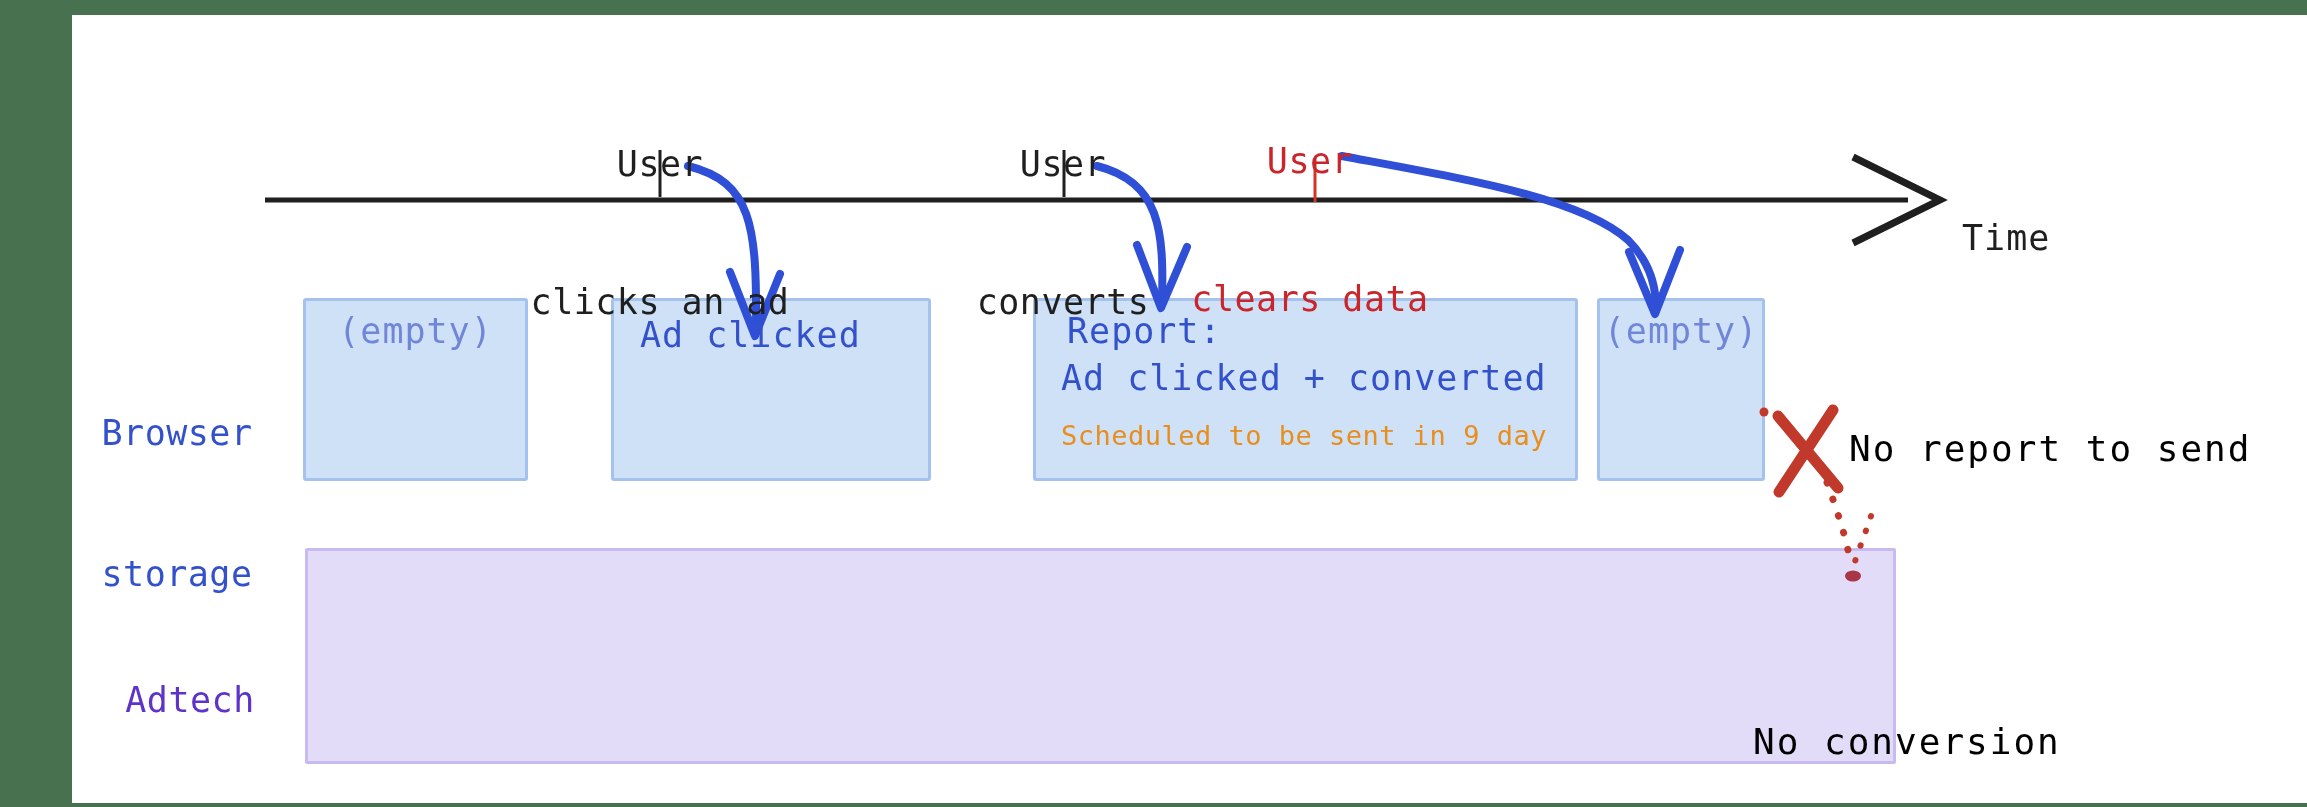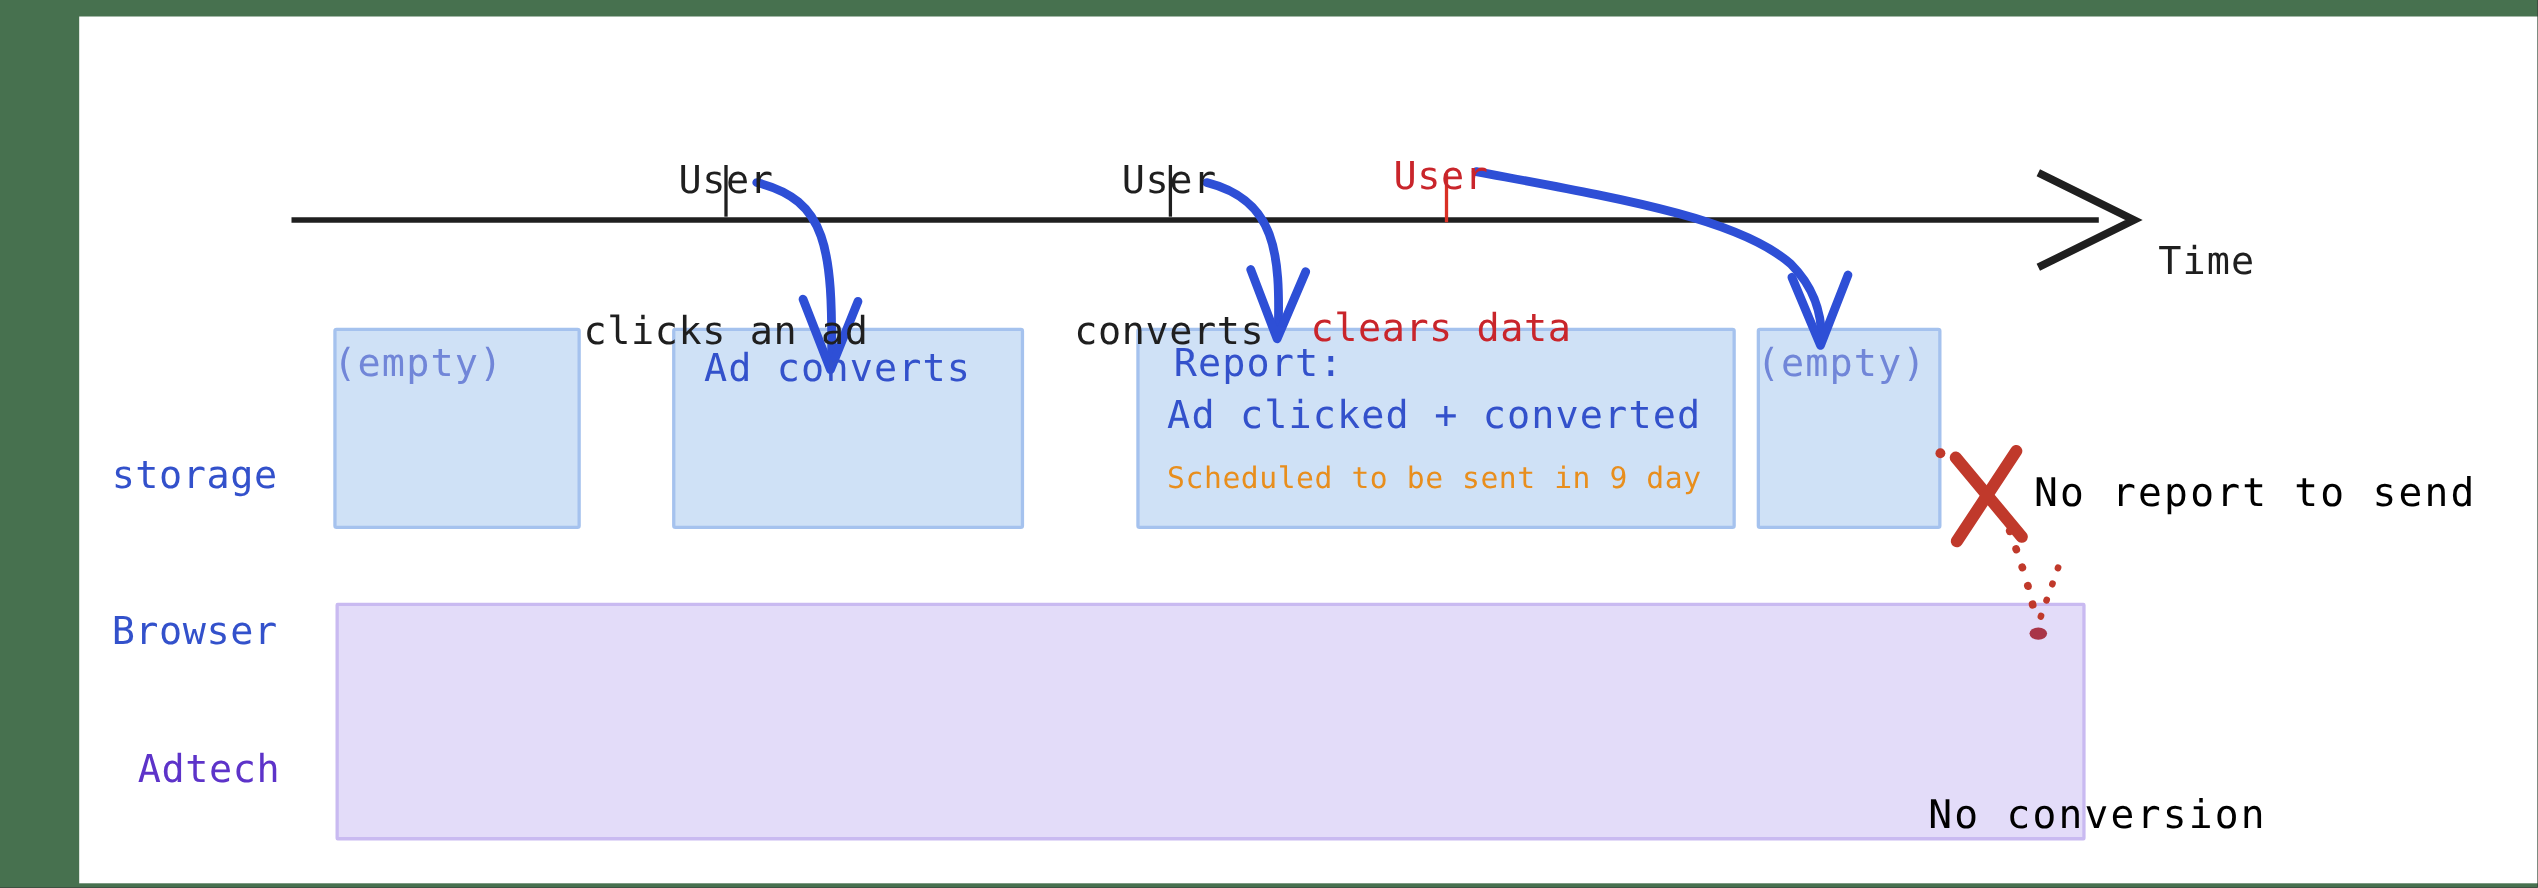--- a/index.html
+++ b/index.html
@@ -27,21 +27,21 @@
     position:absolute;top:298px;height:183px;
     background:#cfe1f6;border:3px solid #a5c2ee;border-radius:3px;
     box-sizing:border-box;z-index:2;
   }
   .pbox{
     position:absolute;left:305px;top:548px;width:1591px;height:216px;
     background:#e3dcf9;border:3px solid #c9baf1;border-radius:2px;
     box-sizing:border-box;z-index:1;
   }
   .boxtext{font-size:35px;letter-spacing:1px;}
-  .muted-blue{color:#7186d8;}
+  .muted-blue{color:#7186d8;text-align:center;}
   .dark-blue{color:#3351cb;}
   .note{font-size:27px;letter-spacing:.5px;color:#e88e1d;}
   .red-ann{color:#000000;font-size:36px;letter-spacing:2px;}
   .no-conv{line-height:56px;}
 </style>
 </head>
 <body>
 
 <div class="frame">
   <div class="canvas"></div>
@@ -95,30 +95,30 @@
     <div>User</div>
     <div>converts</div>
   </div>
   <div class="t ev ev-red" style="left:1175px;top:46px;">
     <div>User</div>
     <div>clears data</div>
   </div>
   <div class="t time-label" style="left:1962px;top:182px;">Time</div>
 
   <div class="t rowlab rowlab-blue" style="left:88px;top:316px;">
+    <div>Browser</div>
     <div>storage</div>
-    <div>Browser</div>
   </div>
   <div class="t rowlab rowlab-purple" style="left:100px;top:583px;">
     <div>Adtech</div>
     
   </div>
 
   <div class="t boxtext muted-blue" style="left:303px;top:311px;width:225px;">(empty)</div>
-  <div class="t boxtext dark-blue" style="left:640px;top:315px;">Ad converts</div>
+  <div class="t boxtext dark-blue" style="left:640px;top:315px;">Ad clicked</div>
   <div class="t boxtext dark-blue" style="left:1067px;top:311px;text-align:right;">Report:</div>
   <div class="t boxtext dark-blue" style="left:1061px;top:358px;">Ad clicked + converted</div>
   <div class="t note" style="left:1061px;top:420px;">Scheduled to be sent in 9 day</div>
   <div class="t boxtext muted-blue" style="left:1597px;top:311px;width:168px;">(empty)</div>
 
   <div class="t red-ann" style="left:1849px;top:428px;">No report to send</div>
   <div class="t red-ann no-conv" style="left:1753px;top:602px;">
     <div>No conversion</div>
     
   </div>

